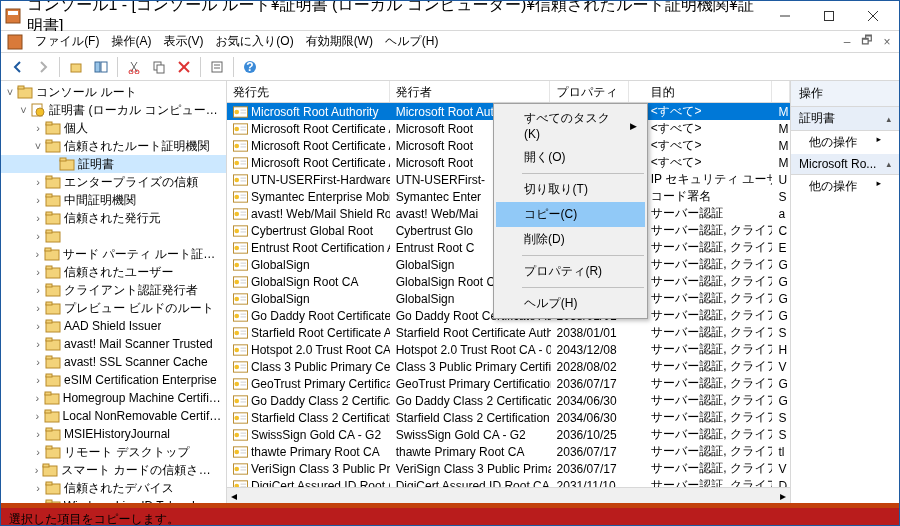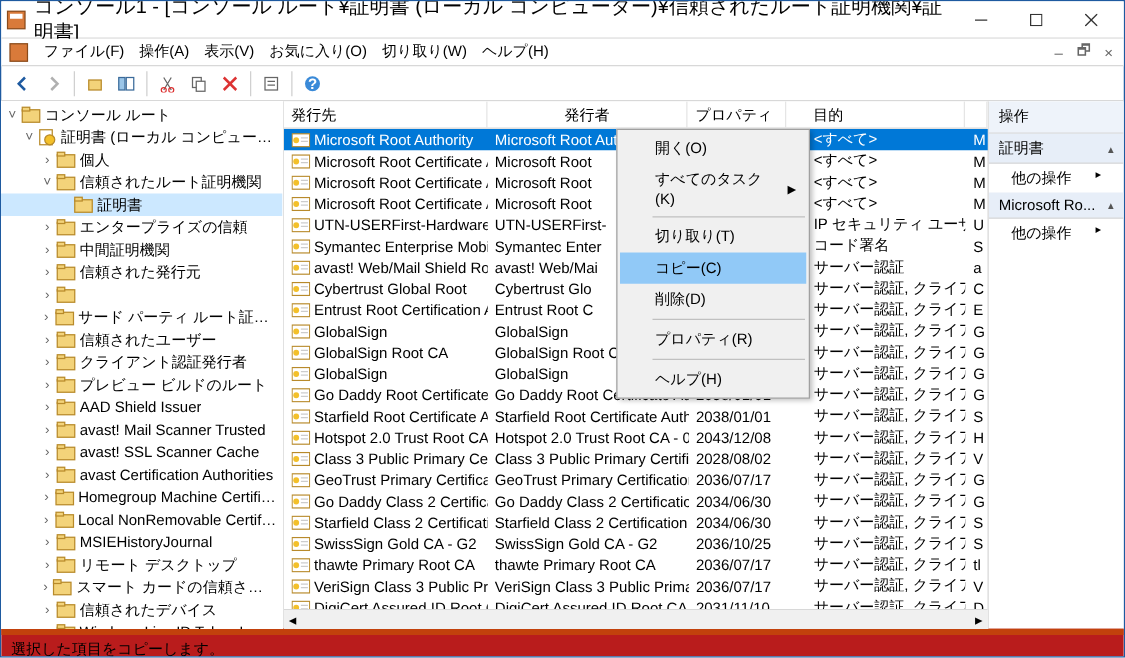--- a/index.html
+++ b/index.html
@@ -36,21 +36,21 @@
 .actions-sec { padding: 3px 8px; background: #e7eef8; border-bottom: 1px solid #d8d8d8; display: flex; align-items: center; gap: 6px; }
 .actions-sec .arrow { margin-left: auto; font-size: 9px; color: #555; }
 .actions-item { padding: 3px 18px; cursor: default; }
 .statusbar { height: 22px; border-top: 5px solid #c2410c; padding: 3px 8px; background: #b91c1c; font-size: 11px; }
 .ctxmenu { position: absolute; background: #f0f0f0; border: 1px solid #a0a0a0; box-shadow: 2px 2px 4px rgba(0,0,0,0.25); z-index: 100; padding: 2px; }
 .ctxmenu .ci { padding: 4px 30px 4px 28px; cursor: default; display: flex; align-items: center; position: relative; }
 .ctxmenu .ci.hl { background: #91c9f7; }
 .ctxmenu .ci .sub { position: absolute; right: 8px; font-size: 9px; }
 .ctxmenu .csep { height: 1px; background: #c0c0c0; margin: 3px 1px 3px 26px; }
 .scroll-hint { position: absolute; bottom: 0; left: 0; right: 0; height: 16px; background: #f0f0f0; display: flex; align-items: center; justify-content: space-between; padding: 0 4px; border-top: 1px solid #d8d8d8; }
-.c1 { width: 176px; } .c2 { width: 174px; text-align: center; } .c3 { width: 84px; } .c4 { width: 138px; margin-left: 16px; } .c5 { width: 18px; }
+.c1 { width: 176px; } .c2 { width: 174px; } .c3 { width: 84px; } .c4 { width: 138px; margin-left: 16px; } .c5 { width: 18px; }
 </style>
 </head>
 <body>
 
 <div class="titlebar">
   <svg class="ico" viewBox="0 0 16 16">
       <rect x="1" y="1" width="14" height="14" fill="#d97a3a" stroke="#8a4a1a"></rect>
       <rect x="3" y="3" width="10" height="4" fill="#fff"></rect>
     </svg>
   <div class="title">コンソール1 - [コンソール ルート¥証明書 (ローカル コンピューター)¥信頼されたルート証明機関¥証明書]</div>
@@ -71,21 +71,21 @@
           <line x1="10" y1="0" x2="0" y2="10" stroke="#333"></line>
         </svg>
       </div>
   </div>
 </div>
 
 <div class="menubar">
   <svg class="ico" style="width:16px;height:16px;margin-right:4px" viewBox="0 0 16 16">
       <rect x="1" y="1" width="14" height="14" fill="#d97a3a" stroke="#8a4a1a"></rect>
     </svg>
-  <span id="menus"><span class="mitem">ファイル(F)</span><span class="mitem">操作(A)</span><span class="mitem">表示(V)</span><span class="mitem">お気に入り(O)</span><span class="mitem">切り取り(W)</span><span class="mitem">ヘルプ(H)</span></span>
+  <span id="menus"><span class="mitem">ファイル(F)</span><span class="mitem">操作(A)</span><span class="mitem">表示(V)</span><span class="mitem">お気に入り(O)</span><span class="mitem">有効期限(W)</span><span class="mitem">ヘルプ(H)</span></span>
   <div class="right-icons">
     <span>–</span>
     <span>🗗</span>
     <span>×</span>
   </div>
 </div>
 
 <div class="toolbar">
   <div class="tbtn">
       <svg width="14" height="14">
@@ -276,21 +276,21 @@
             <rect x="1" y="2" width="6" height="3" fill="#f3d37a" stroke="#b88a2a"></rect>
           </svg>
           <span class="lbl">avast! SSL Scanner Cache</span>
         </div>
         <div class="tree-node" style="padding-left: 30px;">
           <span class="tw">›</span>
           <svg class="fico" viewBox="0 0 16 16">
             <rect x="1" y="4" width="14" height="10" fill="#f3d37a" stroke="#b88a2a"></rect>
             <rect x="1" y="2" width="6" height="3" fill="#f3d37a" stroke="#b88a2a"></rect>
           </svg>
-          <span class="lbl">avast Certification Authorities</span>
+          <span class="lbl">eSIM Certification Enterprise</span>
         </div>
         <div class="tree-node" style="padding-left: 30px;">
           <span class="tw">›</span>
           <svg class="fico" viewBox="0 0 16 16">
             <rect x="1" y="4" width="14" height="10" fill="#f3d37a" stroke="#b88a2a"></rect>
             <rect x="1" y="2" width="6" height="3" fill="#f3d37a" stroke="#b88a2a"></rect>
           </svg>
           <span class="lbl">Homegroup Machine Certificates</span>
         </div>
         <div class="tree-node" style="padding-left: 30px;">
@@ -714,25 +714,25 @@
           <div class="cell c5">D</div>
         </div>
       </div>
     <div class="scroll-hint">
       <span>◂</span>
       <span>▸</span>
     </div>
 
     <div class="ctxmenu" id="ctxmenu" style="left:266px; top:22px; width:155px">
         <div class="ci">
-          <span>開く(O)</span>
-        </div>
-        <div class="ci">
           <span>すべてのタスク(K)</span>
           <span class="sub">▶</span>
+        </div>
+        <div class="ci">
+          <span>開く(O)</span>
         </div>
         <div class="csep"></div>
         <div class="ci">
           <span>切り取り(T)</span>
         </div>
         <div class="ci hl">
           <span>コピー(C)</span>
         </div>
         <div class="ci">
           <span>削除(D)</span>

